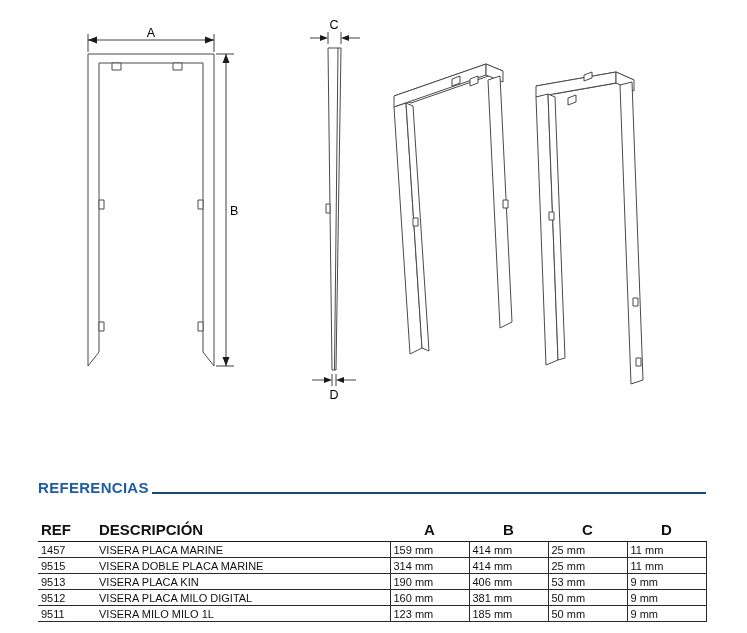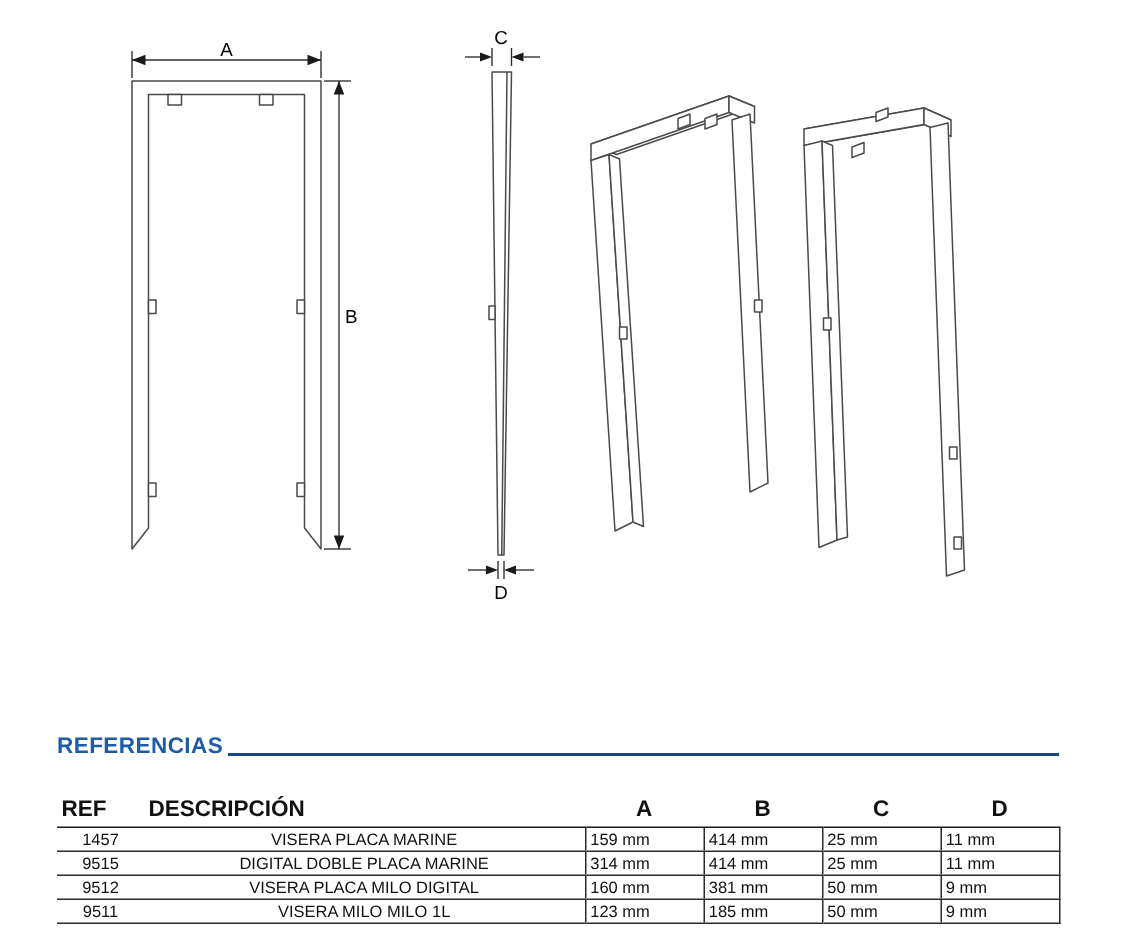--- a/index.html
+++ b/index.html
@@ -9,37 +9,37 @@
     font-family:"Liberation Sans", sans-serif; overflow:hidden; color:#111;
   }
   .view { position:absolute; }
   svg { display:block; overflow:visible; }
   .face { fill:#ffffff; stroke:#4a4a4a; stroke-width:1; stroke-linejoin:round; }
   .ln   { fill:none; stroke:#4a4a4a; stroke-width:1; }
   .thin { fill:none; stroke:#2b2b2b; stroke-width:0.9; }
   .arrow{ fill:#1a1a1a; stroke:none; }
   .dim-label { font-family:"Liberation Sans", sans-serif; font-size:12.5px; fill:#000; }
 
-  .references { position:absolute; left:38px; top:490px; width:668px; }
+  .references { position:absolute; left:38px; top:480px; width:668px; }
   .ref-header { display:flex; align-items:flex-end; }
   .ref-title { color:#1e5ca8; font-size:15px; font-weight:bold; letter-spacing:0.3px; line-height:1; }
   .title-rule { flex:1; height:2.5px; background:#17477e; margin:0 0 1px 3px; }
 
   table.ref-table {
     border-collapse:collapse; table-layout:fixed; width:100%;
     margin-top:25px; font-size:11px; color:#111;
   }
   .ref-table th {
     font-weight:bold; text-align:left; padding:1px 3px 3px;
     border-bottom:1.5px solid #1a1a1a; font-size:15px;
   }
   .ref-table th.t-center { text-align:center; }
   .ref-table td {
     padding:1.5px 3px; border-bottom:1px solid #2b2b2b;
-    white-space:nowrap; overflow:hidden;text-align:center;
+    white-space:nowrap; overflow:hidden;
   }
   .ref-table td.c-num { text-align:left; border-left:1px solid #2b2b2b; }
   .ref-table td.c-last { border-right:1px solid #2b2b2b; }
 </style>
 </head>
 <body>
 
 <div class="page">
 
   <div class="view" style="left:72px; top:26px;">
@@ -158,25 +158,33 @@
         <tr>
           <td>1457</td>
           <td>VISERA PLACA MARINE</td>
           <td class="c-num">159 mm</td>
           <td class="c-num">414 mm</td>
           <td class="c-num">25 mm</td>
           <td class="c-num c-last">11 mm</td>
         </tr>
         <tr>
           <td>9515</td>
-          <td>DIGITAL DOBLE PLACA MARINE</td>
+          <td>VISERA DOBLE PLACA MARINE</td>
           <td class="c-num">314 mm</td>
           <td class="c-num">414 mm</td>
           <td class="c-num">25 mm</td>
           <td class="c-num c-last">11 mm</td>
+        </tr>
+        <tr>
+          <td>9513</td>
+          <td>VISERA PLACA KIN</td>
+          <td class="c-num">190 mm</td>
+          <td class="c-num">406 mm</td>
+          <td class="c-num">53 mm</td>
+          <td class="c-num c-last">9 mm</td>
         </tr>
         <tr>
           <td>9512</td>
           <td>VISERA PLACA MILO DIGITAL</td>
           <td class="c-num">160 mm</td>
           <td class="c-num">381 mm</td>
           <td class="c-num">50 mm</td>
           <td class="c-num c-last">9 mm</td>
         </tr>
         <tr>

